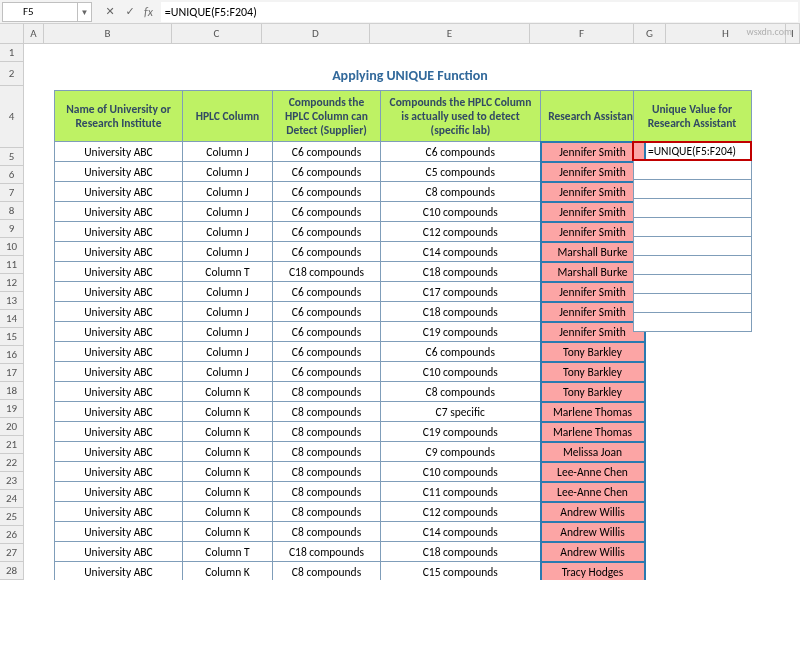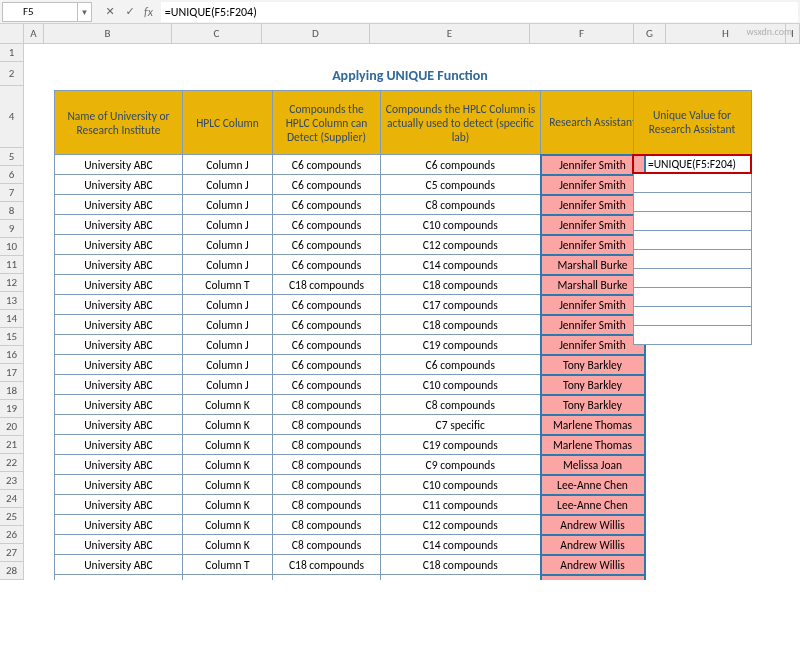--- a/index.html
+++ b/index.html
@@ -96,23 +96,23 @@
     }
     .main-table th, .main-table td {
       border: 1px solid #7f9db9;
       padding: 2px 4px;
       font-size: 11.5px;
       text-align: center;
       vertical-align: middle;
       height: 17px;
     }
     .main-table th {
-      background: #eab308;
-      font-weight: normal;
-      height: 64px;
+      background: #bef264;
+      font-weight: bold;
+      height: 51px;
       color: #324a64;
     }
     .left-table { left: 30px; top: 46px; }
     .right-table { left: 608px; top: 46px; width: 120px; }
     .cell-highlight {
       border: 2px solid #c00000 !important;
       font-size: 10.5px;
       white-space: nowrap;
       padding: 1px 2px !important;
     }

